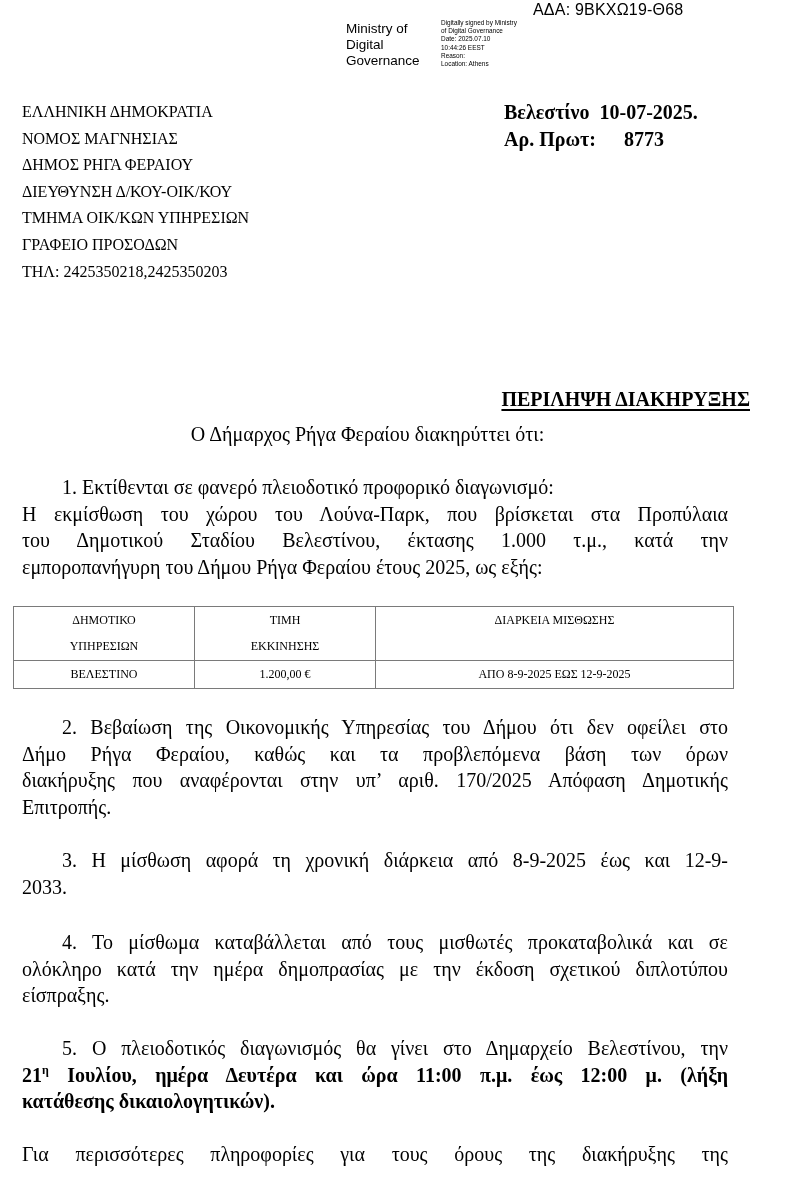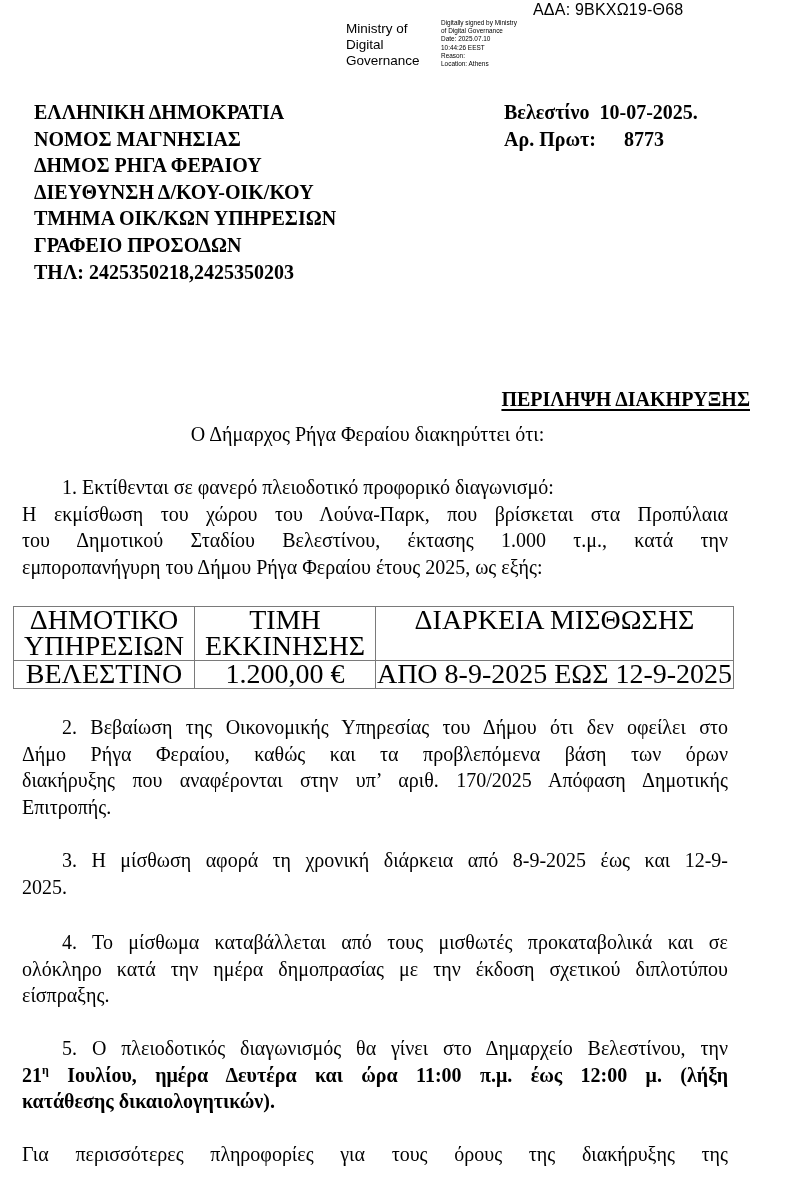--- a/index.html
+++ b/index.html
@@ -37,23 +37,23 @@
       font-family: "Liberation Sans", sans-serif;
       font-size: 7px;
       line-height: 8.2px;
       white-space: nowrap;
       transform: scaleX(0.92);
       transform-origin: left top;
     }
 
     
     .header-left {
-      left: 34px; top: 99px;
-      font-weight: bold;
-      font-size: 20px;
+      left: 22px; top: 99px;
+      font-weight: normal;
+      font-size: 16px;
       line-height: 26.6px;
       white-space: nowrap;
     }
     .header-left div { height: 26.6px; }
 
     .header-right {
       left: 504px; top: 99px;
       font-weight: bold;
       font-size: 20px;
       line-height: 26.6px;
@@ -92,21 +92,21 @@
     }
     .para .line.last {
       text-align-last: left;
     }
     .indent { padding-left: 40px; }
 
     
     .doc-table {
       left: 13px; top: 606px;
       border-collapse: collapse;
-      font-size: 28px;
+      font-size: 12px;
     }
     .doc-table td {
       border: 1px solid #7a7a7a;
       text-align: center;
       vertical-align: top;
       padding: 0;
       line-height: 26px;
     }
     .doc-table .c1 { width: 180px; }
     .doc-table .c2 { width: 180px; }
@@ -191,21 +191,21 @@
 
 <div class="abs para" style="top:714px;">
   <span class="line indent">2. Βεβαίωση της Οικονομικής Υπηρεσίας του Δήμου ότι δεν οφείλει στο</span>
   <span class="line">Δήμο Ρήγα Φεραίου, καθώς και τα προβλεπόμενα βάση των όρων</span>
   <span class="line">διακήρυξης που αναφέρονται στην υπ’ αριθ. 170/2025 Απόφαση Δημοτικής</span>
   <span class="line last">Επιτροπής.</span>
 </div>
 
 <div class="abs para" style="top:847px;">
   <span class="line indent">3. Η μίσθωση αφορά τη χρονική διάρκεια από 8-9-2025 έως και 12-9-</span>
-  <span class="line last">2025.</span>
+  <span class="line last">2033.</span>
 </div>
 
 <div class="abs para" style="top:929px;">
   <span class="line indent">4. Το μίσθωμα καταβάλλεται από τους μισθωτές προκαταβολικά και σε</span>
   <span class="line">ολόκληρο κατά την ημέρα δημοπρασίας με την έκδοση σχετικού διπλοτύπου</span>
   <span class="line last">είσπραξης.</span>
 </div>
 
 <div class="abs para" style="top:1035px;">
   <span class="line indent">5. Ο πλειοδοτικός διαγωνισμός θα γίνει στο Δημαρχείο Βελεστίνου, την</span>

